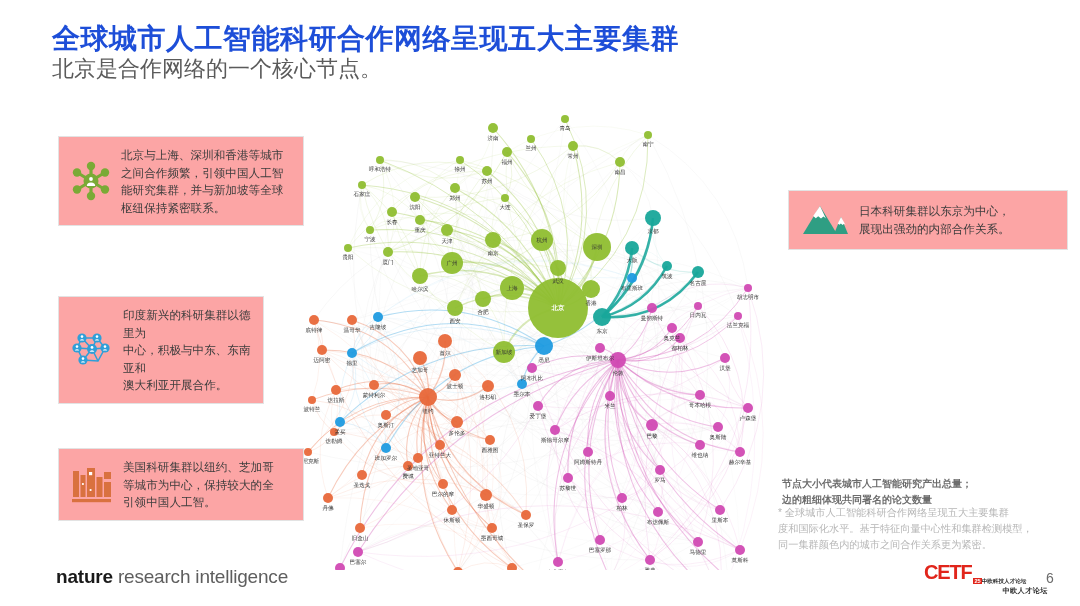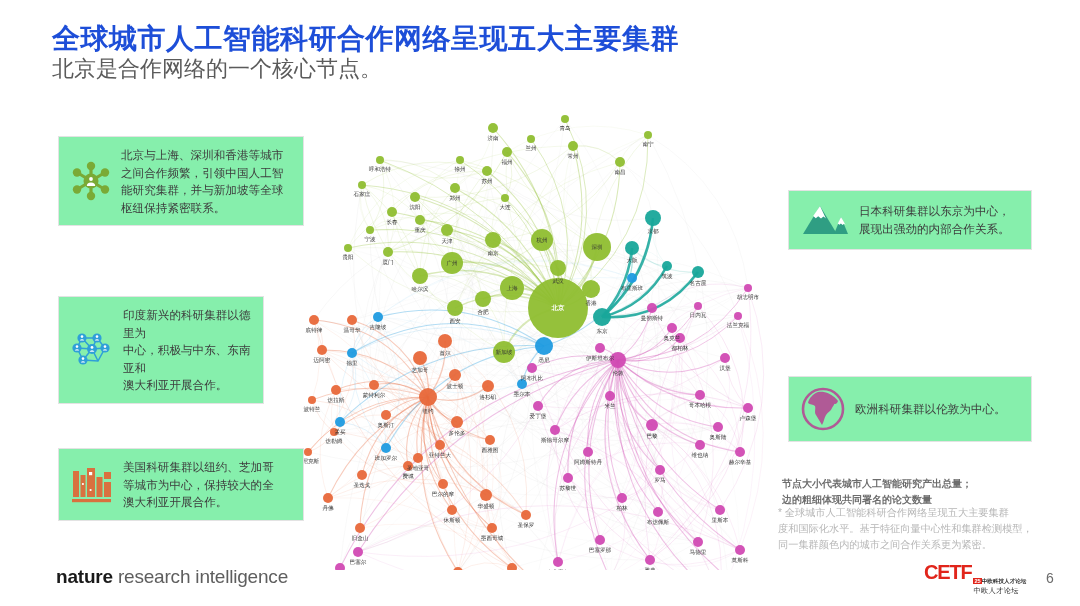--- a/index.html
+++ b/index.html
@@ -21,32 +21,32 @@
     position: absolute; left: 52px; top: 54px;
     font-size: 22px; color: #5b5b5b; font-weight: normal;
     white-space: nowrap;
   }
 
   
   .card {
     position: absolute;
     display: flex; align-items: center;
     border: 1px solid #e3e3e3;
-    background: #86efac;
+    background: #fca5a5;
     padding: 9px 11px;
   }
   .card .ico { flex: 0 0 auto; margin-right: 9px; display:block; }
   .card .txt {
     font-size: 11.6px; line-height: 1.52; color: #3d3d3d;
     white-space: pre-line;
   }
   #card-cn   { left: 58px;  top: 136px; width: 246px; }
   #card-in   { left: 58px;  top: 296px; width: 206px; }
   #card-us   { left: 58px;  top: 448px; width: 246px; }
-  #card-jp   { left: 788px; top: 190px; width: 244px; }
+  #card-jp   { left: 788px; top: 190px; width: 280px; }
   #card-eu   { left: 788px; top: 376px; width: 244px; }
 
   
   .graph { position: absolute; left: 300px; top: 100px; width: 470px; height: 470px; }
   .graph svg { display: block; }
 
   
   .legend-note {
     position: absolute; left: 782px; top: 476px; width: 272px;
     font-size: 10px; line-height: 1.55; color: #6d6d6d;
@@ -63,21 +63,21 @@
     position: absolute; left: 56px; top: 566px;
     font-size: 19px; color: #5e5e5e; letter-spacing: -0.2px;
   }
   .nature-logo b { color: #1a1a1a; font-weight: bold; margin-top: 24px; }
 
   .cetf { position: absolute; left: 924px; top: 562px; display:flex; align-items:flex-start; }
   .cetf-mark { font-size: 20px; font-weight: bold; color: #e1251b; letter-spacing: -1.2px; line-height: 1; }
   .cetf-sub { margin-left: 2px; margin-top: 8px; line-height: 1.05; }
   .cetf-sub .row1 { font-size: 5.6px; color: #2b2b2b; font-weight: bold; white-space: nowrap; }
   .cetf-sub .row1 .badge { background:#e1251b; color:#fff; padding:0 1px; }
-  .cetf-sub .row2 { font-size: 7.2px; color: #2b2b2b; font-weight: normal; white-space: nowrap; letter-spacing: 0.4px; }
+  .cetf-sub .row2 { font-size: 7.2px; color: #2b2b2b; font-weight: bold; white-space: nowrap; letter-spacing: 0.4px; margin-left: 29px; }
   .page-num {
     position: absolute; left: 1046px; top: 570px;
     font-size: 14px; color: #6b6b6b;
   }
   .node-label { font-size: 5.6px; fill: #333; font-family: "Liberation Sans", sans-serif; }
   .node-label-w { font-size: 6.4px; fill: #ffffff; font-family: "Liberation Sans", sans-serif; font-weight: bold; }
 </style>
 </head>
 <body>
 
@@ -871,48 +871,38 @@
         <rect x="2" y="36" width="39" height="3.2"></rect>
       </g>
       <g fill="#ffffff">
         <rect x="19" y="9" width="3.2" height="3.2"></rect>
         <circle cx="12.9" cy="21" r="1.1"></circle>
         <circle cx="20.6" cy="27" r="1.1"></circle>
       </g>
     </svg>
     <div class="txt">美国科研集群以纽约、芝加哥
 等城市为中心，保持较大的全
-澳大利亚开展合作。</div>
+引领中国人工智。</div>
   </div>
 
   <div class="card" id="card-jp">
     <svg class="ico" width="50" height="40" viewBox="0 0 50 40">
       <g fill="#2f9e83">
         <path d="M3 34 L20 6 L37 34 Z"></path>
         <path d="M34 34 L41 17 L48 34 Z"></path>
       </g>
       <g fill="#ffffff">
         <path d="M13.2 16 l2.6 2.2 2.4 -2 2.8 2.4 2.5 -2.2 2.4 2.2 L20 6 Z"></path>
         <path d="M37.8 23.5 l1.6 1.3 1.5 -1.2 1.7 1.4 1.5 -1.3 1.5 1.3 L41 17 Z"></path>
       </g>
     </svg>
     <div class="txt">日本科研集群以东京为中心，
 展现出强劲的内部合作关系。</div>
   </div>
 
-  <div class="card" id="card-eu">
-    <svg class="ico" width="46" height="46" viewBox="0 0 46 46">
-      <circle cx="23" cy="23" r="20" fill="none" stroke="#b05a96" stroke-width="2.6"></circle>
-      <g fill="#b05a96">
-        <path d="M18 6 C13 8 9 12 8 17 C10 19 13 18 15 20 C16 23 14 26 16 29 C18 32 20 36 22 39 C24 36 24 32 26 29 C28 26 31 25 32 22 C34 19 36 16 35 12 C31 8 25 5 18 6 Z"></path>
-        <path d="M30 9 C33 10 36 12 38 15 C37 18 35 19 33 17 C32 14 31 11 30 9 Z"></path>
-      </g>
-    </svg>
-    <div class="txt">欧洲科研集群以伦敦为中心。</div>
-  </div>
 
   <div class="legend-note">节点大小代表城市人工智能研究产出总量；
 边的粗细体现共同署名的论文数量</div>
   <div class="foot-note">* 全球城市人工智能科研合作网络呈现五大主要集群
 度和国际化水平。基于特征向量中心性和集群检测模型，
 同一集群颜色内的城市之间合作关系更为紧密。</div>
 
   <div class="nature-logo">
     <b>nature</b><span> research intelligence</span>
   </div>

